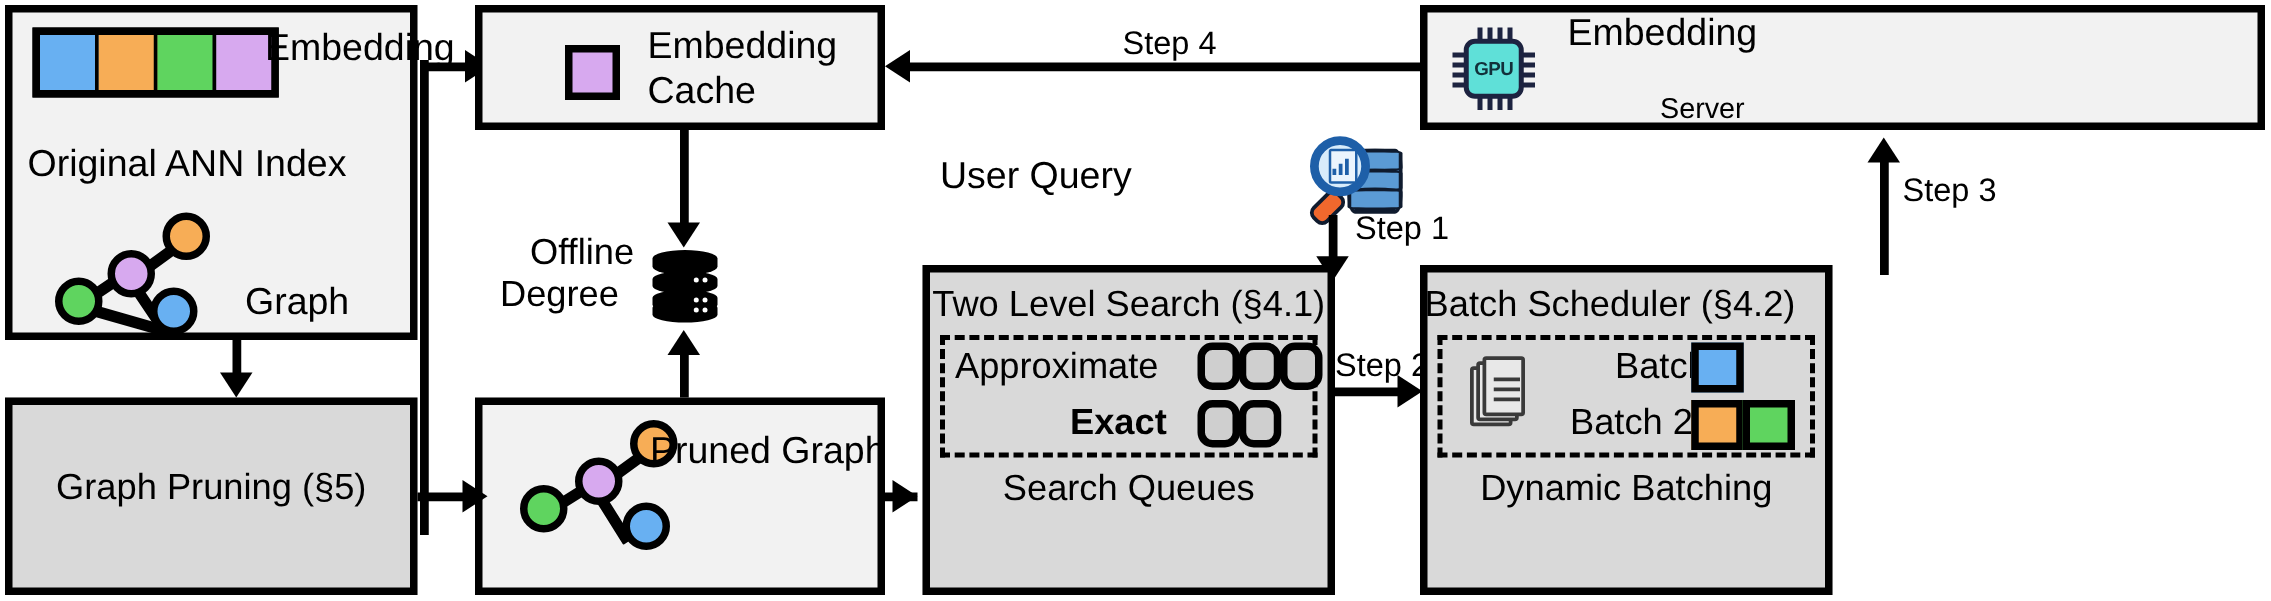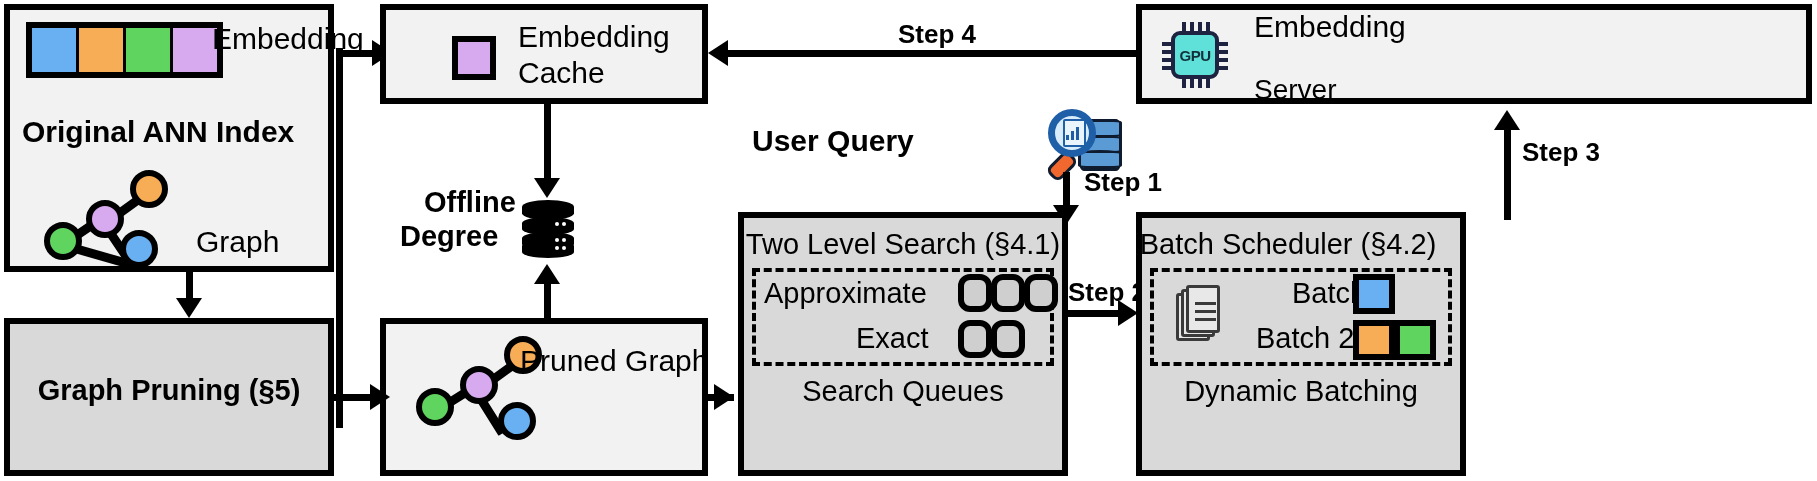--- a/index.html
+++ b/index.html
@@ -4,21 +4,21 @@
 <style>
   html,body{margin:0;padding:0;background:#ffffff;}
   body{font-family:"Liberation Sans","DejaVu Sans",sans-serif;}
   #stage{position:relative;width:1817px;height:481px;background:#ffffff;overflow:hidden;}
 
   .box{position:absolute;box-sizing:border-box;border:6px solid #000;background:#f2f2f2;}
   .box.shaded{background:#d9d9d9;}
   .dashed{position:absolute;box-sizing:border-box;border:4px dashed #000;}
 
   .lbl{position:absolute;color:#000;white-space:pre;line-height:1.12;}
-  .b{font-weight:bold;}
+  .b{font-weight:normal;}
   .ctr{text-align:center;}
 
   
   .ln{position:absolute;background:#000;}
   .hline{height:7px;}
   .vline{width:7px;}
   .ahead{position:absolute;width:0;height:0;}
   .ar{border-top:13px solid transparent;border-bottom:13px solid transparent;border-left:20px solid #000;}
   .al{border-top:13px solid transparent;border-bottom:13px solid transparent;border-right:20px solid #000;}
   .ad{border-left:13px solid transparent;border-right:13px solid transparent;border-top:20px solid #000;}
@@ -171,21 +171,21 @@
   <div class="box shaded" style="left:738px;top:212px;width:330px;height:264px;"></div>
   <div class="lbl ctr" style="left:738px;top:228px;width:330px;font-size:29px;">Two Level Search (§4.1)</div>
 
   <div class="dashed" style="left:752px;top:268px;width:302px;height:98px;"></div>
 
   <div class="lbl" style="left:764px;top:277px;font-size:29px;">Approximate</div>
   <div class="slot" style="left:958px;top:274px;width:34px;height:38px;"></div>
   <div class="slot" style="left:991px;top:274px;width:34px;height:38px;"></div>
   <div class="slot" style="left:1024px;top:274px;width:34px;height:38px;"></div>
 
-  <div class="lbl" style="left:856px;top:322px;font-size:29px;">Exact</div>
+  <div class="lbl" style="left:856px;top:322px;font-size:29px;font-weight:bold;">Exact</div>
   <div class="slot" style="left:958px;top:320px;width:34px;height:38px;"></div>
   <div class="slot" style="left:991px;top:320px;width:34px;height:38px;"></div>
 
   <div class="lbl ctr" style="left:738px;top:375px;width:330px;font-size:29px;">Search Queues</div>
 
   <div class="ln hline" style="left:1068px;top:310px;width:56px;"></div>
   <div class="ahead ar" style="left:1118px;top:300px;"></div>
   <div class="lbl b" style="left:1068px;top:278px;font-size:26px;">Step 2</div>
 
   <div class="box shaded" style="left:1136px;top:212px;width:330px;height:264px;"></div>
@@ -233,19 +233,19 @@
     <div class="pin" style="left:0px;top:44px;width:12px;height:4px;"></div>
     <div class="pin" style="right:0px;top:20px;width:12px;height:4px;"></div>
     <div class="pin" style="right:0px;top:28px;width:12px;height:4px;"></div>
     <div class="pin" style="right:0px;top:36px;width:12px;height:4px;"></div>
     <div class="pin" style="right:0px;top:44px;width:12px;height:4px;"></div>
     <div class="body"></div>
     <div class="core">GPU</div>
   </div>
 
   <div class="lbl" style="left:1254px;top:10px;font-size:30px;">Embedding</div>
-  <div class="lbl" style="left:1254px;top:74px;font-size:28px;">Server</div>
+  <div class="lbl" style="left:1328px;top:74px;font-size:23px;">Server</div>
 
   <div class="ln hline" style="left:724px;top:50px;width:412px;"></div>
   <div class="ahead al" style="left:708px;top:40px;"></div>
   <div class="lbl b" style="left:898px;top:20px;font-size:26px;">Step 4</div>
 
 </div>
 
 </body></html>

